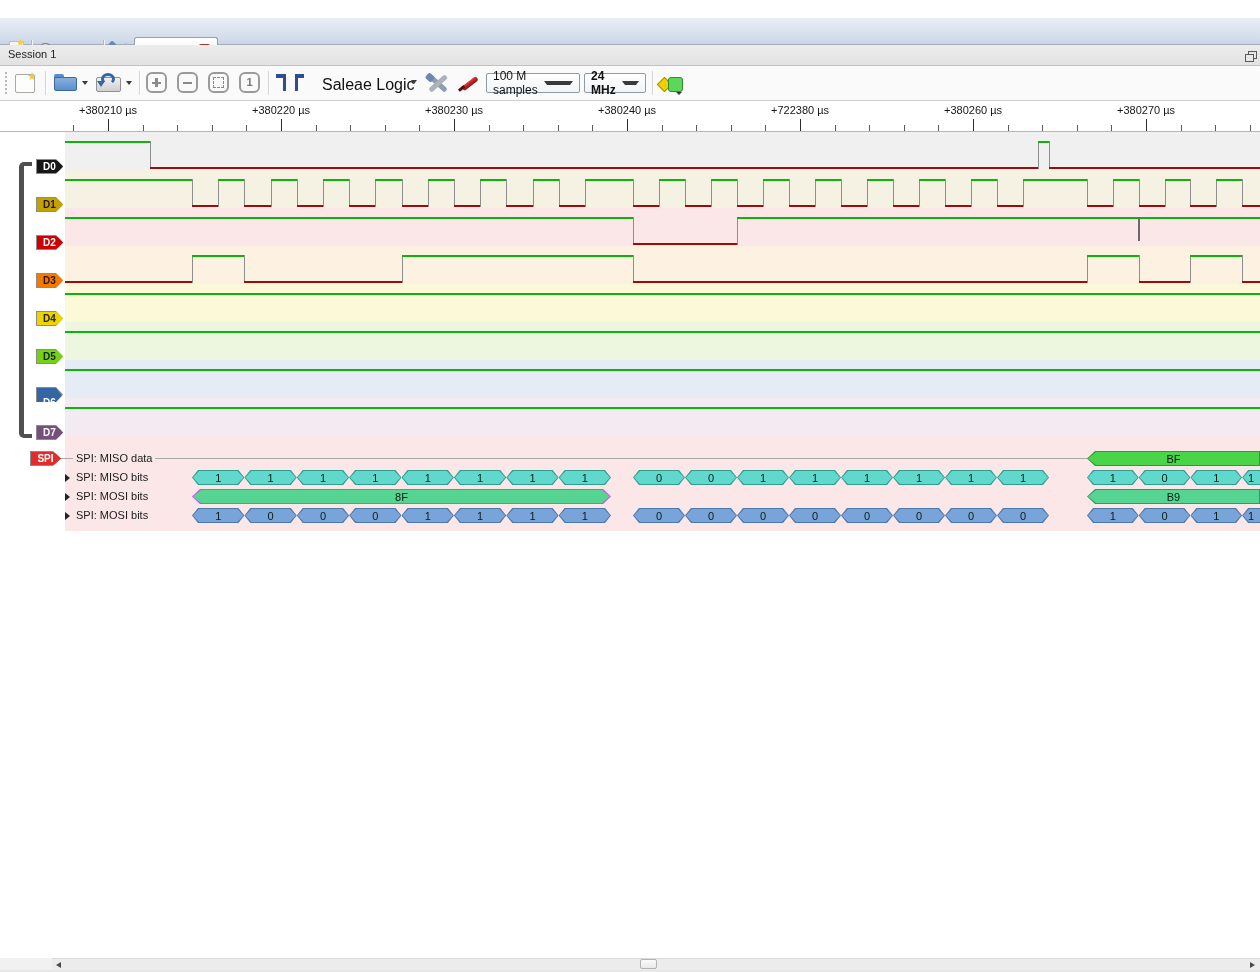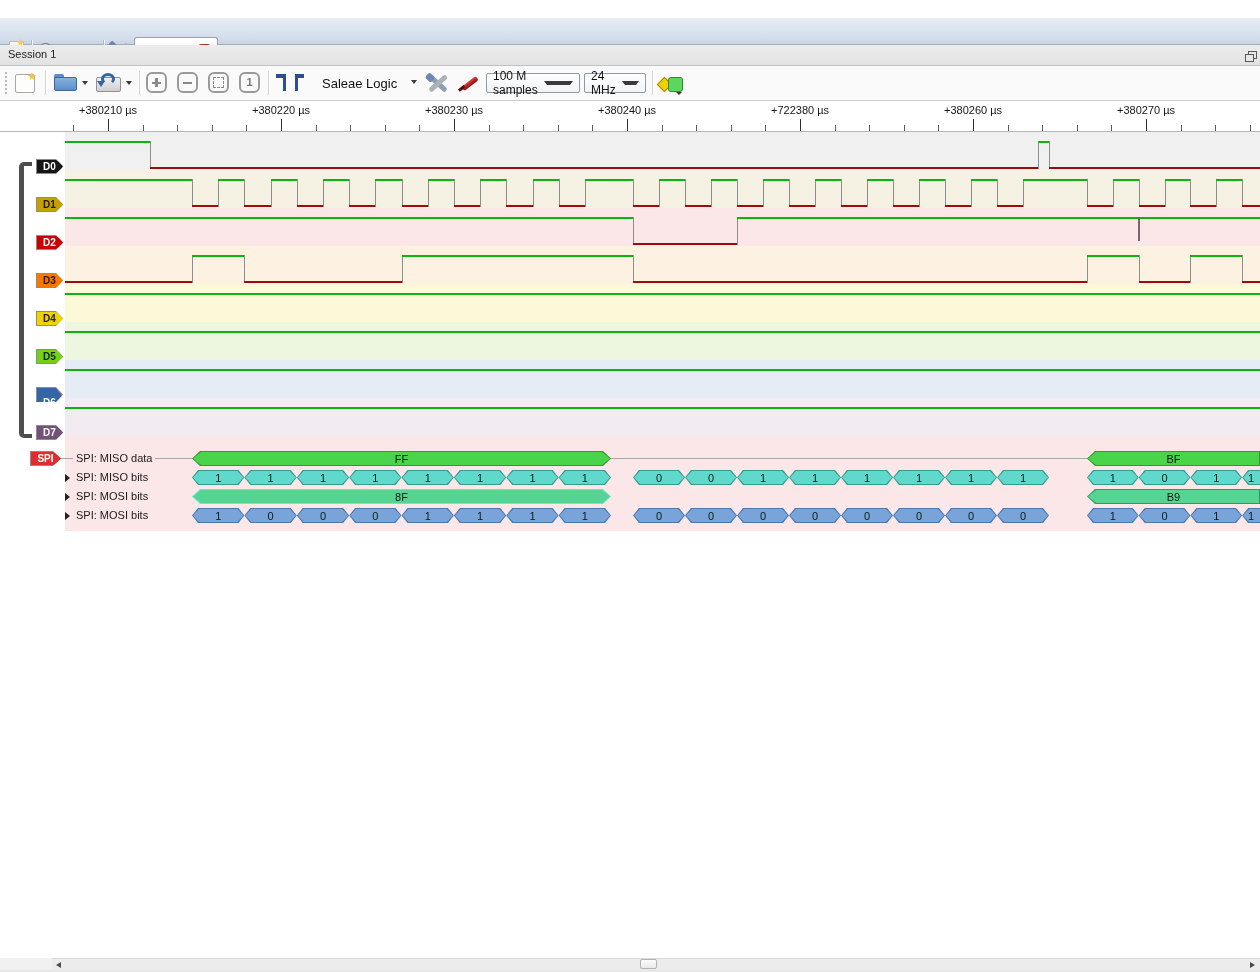--- a/index.html
+++ b/index.html
@@ -48,21 +48,21 @@
   #toolbar{left:0;top:66px;width:1260px;height:35px;background:#fafafa;border-bottom:1px solid #cfcfcf;box-sizing:border-box;}
   .tbsep{top:5px;width:1px;height:24px;background:#d4d4d4;box-shadow:1px 0 0 #ffffff;}
   #tbhandle{left:5px;top:6px;width:2px;height:22px;
     background:repeating-linear-gradient(180deg,#b9b9b9 0 2px,transparent 2px 4px);}
   .zoombtn{top:6px;width:21px;height:21px;border:2px solid #9a9a9a;border-radius:6px;box-sizing:border-box;}
   .zbar{position:absolute;background:#8a8a8a;}
   .caret{width:0;height:0;border-left:3.5px solid transparent;border-right:3.5px solid transparent;border-top:4px solid #3a3a3a;}
   .combo{top:7px;height:20px;border:1px solid #8e9aa6;border-radius:2px;box-sizing:border-box;
     background:linear-gradient(#ffffff,#f1f3f5);display:flex;align-items:center;padding:0 6px;gap:6px;}
   .combo span{font-size:12px;color:#111;flex:1;}
-  #devicelabel{font-size:13px;color:#111;}
+  #devicelabel{font-size:16px;color:#111;}
   
   #ruler{left:0;top:101px;width:1260px;height:31px;background:#ffffff;border-bottom:1px solid #b7b7b7;box-sizing:border-box;}
   .rlabel{position:absolute;top:3px;font-size:11px;color:#161616;transform:translateX(-50%);white-space:nowrap;}
   .tickM{position:absolute;top:18px;width:1px;height:12px;background:#2c2c2c;}
   .tickm{position:absolute;top:24px;width:1px;height:6px;background:#5c5c5c;}
   .annrow-label{position:absolute;left:73px;height:15px;font-size:11px;color:#1a1a1a;line-height:15px;background:#fbe7e7;padding:0 3px;}
   .rowarrow{position:absolute;left:65px;width:0;height:0;border-top:4px solid transparent;border-bottom:4px solid transparent;border-left:5px solid #222;}
   .anntext{position:absolute;top:0;height:100%;display:flex;align-items:center;justify-content:center;
     font-size:11px;color:#0c1c14;}
   #bracket{left:19px;top:162px;width:13px;height:276px;border-left:5px solid #4f4f4f;
@@ -166,21 +166,21 @@
 
     <div class="abs" style="left:458px;top:7px;width:22px;height:22px;">
       <span class="abs" style="left:3px;top:8px;width:18px;height:5px;background:linear-gradient(#e04040,#8e1010);border-radius:2px;transform:rotate(-38deg);"></span>
       <span class="abs" style="left:0px;top:14px;width:7px;height:2.5px;background:#5a0a0a;transform:rotate(-38deg);"></span>
     </div>
 
     <div class="combo abs" style="left:486px;width:94px;">
       <span>100 M samples</span>
       <span class="caret"></span>
     </div>
-    <div class="combo abs" style="left:584px;width:62px;">
+    <div class="combo abs" style="left:584px;width:62px;font-weight:bold;">
       <span>24 MHz</span>
       <span class="caret"></span>
     </div>
     <div class="tbsep abs" style="left:652px;"></div>
 
     <div class="abs" style="left:658px;top:7px;width:26px;height:22px;">
       <span class="abs" style="left:1px;top:6px;width:9px;height:9px;background:#f0d000;border:1px solid #a78f00;transform:rotate(45deg);"></span>
       <span class="abs" style="left:10px;top:4px;width:13px;height:13px;background:#5cd65c;border:1px solid #2e8b2e;border-radius:3px;"></span>
       <span class="caret abs" style="left:18px;top:19px;border-left-width:3px;border-right-width:3px;border-top-width:3.5px;"></span>
     </div>
@@ -391,24 +391,20 @@
     <div style="position: absolute; left: 30px; top: 451px; width: 31px; height: 15px; background: rgba(0, 0, 0, 0.45); clip-path: polygon(0px 0px, 23px 0px, 100% 50%, 23px 100%, 0px 100%);">
       <div style="position: absolute; left: 1px; top: 1px; width: 29px; height: 13px; background: rgb(224, 44, 44); clip-path: polygon(0px 0px, 22px 0px, 100% 50%, 22px 100%, 0px 100%); display: flex; align-items: center; justify-content: center; font-size: 10px; font-weight: bold; color: rgb(255, 255, 255); padding-right: 6px;">SPI</div>
     </div>
     <span class="annrow-label" style="top: 451px;">SPI: MISO data</span>
     <span class="rowarrow" style="top: 473.5px;"></span>
     <span class="annrow-label" style="top: 470px;">SPI: MISO bits</span>
     <span class="rowarrow" style="top: 492.5px;"></span>
     <span class="annrow-label" style="top: 489px;">SPI: MOSI bits</span>
     <span class="rowarrow" style="top: 511.5px;"></span>
     <span class="annrow-label" style="top: 508px;">SPI: MOSI bits</span>
-    <div style="position: absolute; left: 192px; top: 451px; width: 419px; height: 15px; background: rgb(47, 154, 47); clip-path: polygon(8px 0px, calc(100% - 8px) 0px, 100% 50%, calc(100% - 8px) 100%, 8px 100%, 0px 50%);">
-      <div style="position: absolute; left: 1px; top: 1px; width: 417px; height: 13px; background: rgb(74, 212, 74); clip-path: polygon(8px 0px, calc(100% - 8px) 0px, 100% 50%, calc(100% - 8px) 100%, 8px 100%, 0px 50%);"></div>
-      <span class="anntext" style="left: 0px; width: 419px;">FF</span>
-    </div>
     <div style="position: absolute; left: 192px; top: 470px; width: 52.375px; height: 15px; background: rgb(51, 156, 145); clip-path: polygon(6px 0px, calc(100% - 6px) 0px, 100% 50%, calc(100% - 6px) 100%, 6px 100%, 0px 50%);">
       <div style="position: absolute; left: 1px; top: 1px; width: 50.375px; height: 13px; background: rgb(96, 216, 204); clip-path: polygon(6px 0px, calc(100% - 6px) 0px, 100% 50%, calc(100% - 6px) 100%, 6px 100%, 0px 50%);"></div>
       <span class="anntext" style="left: 0px; width: 52.375px;">1</span>
     </div>
     <div style="position: absolute; left: 244.375px; top: 470px; width: 52.375px; height: 15px; background: rgb(51, 156, 145); clip-path: polygon(6px 0px, calc(100% - 6px) 0px, 100% 50%, calc(100% - 6px) 100%, 6px 100%, 0px 50%);">
       <div style="position: absolute; left: 1px; top: 1px; width: 50.375px; height: 13px; background: rgb(96, 216, 204); clip-path: polygon(6px 0px, calc(100% - 6px) 0px, 100% 50%, calc(100% - 6px) 100%, 6px 100%, 0px 50%);"></div>
       <span class="anntext" style="left: 0px; width: 52.375px;">1</span>
     </div>
     <div style="position: absolute; left: 296.75px; top: 470px; width: 52.375px; height: 15px; background: rgb(51, 156, 145); clip-path: polygon(6px 0px, calc(100% - 6px) 0px, 100% 50%, calc(100% - 6px) 100%, 6px 100%, 0px 50%);">
       <div style="position: absolute; left: 1px; top: 1px; width: 50.375px; height: 13px; background: rgb(96, 216, 204); clip-path: polygon(6px 0px, calc(100% - 6px) 0px, 100% 50%, calc(100% - 6px) 100%, 6px 100%, 0px 50%);"></div>
@@ -427,21 +423,21 @@
       <span class="anntext" style="left: 0px; width: 52.375px;">1</span>
     </div>
     <div style="position: absolute; left: 506.25px; top: 470px; width: 52.375px; height: 15px; background: rgb(51, 156, 145); clip-path: polygon(6px 0px, calc(100% - 6px) 0px, 100% 50%, calc(100% - 6px) 100%, 6px 100%, 0px 50%);">
       <div style="position: absolute; left: 1px; top: 1px; width: 50.375px; height: 13px; background: rgb(96, 216, 204); clip-path: polygon(6px 0px, calc(100% - 6px) 0px, 100% 50%, calc(100% - 6px) 100%, 6px 100%, 0px 50%);"></div>
       <span class="anntext" style="left: 0px; width: 52.375px;">1</span>
     </div>
     <div style="position: absolute; left: 558.625px; top: 470px; width: 52.375px; height: 15px; background: rgb(51, 156, 145); clip-path: polygon(6px 0px, calc(100% - 6px) 0px, 100% 50%, calc(100% - 6px) 100%, 6px 100%, 0px 50%);">
       <div style="position: absolute; left: 1px; top: 1px; width: 50.375px; height: 13px; background: rgb(96, 216, 204); clip-path: polygon(6px 0px, calc(100% - 6px) 0px, 100% 50%, calc(100% - 6px) 100%, 6px 100%, 0px 50%);"></div>
       <span class="anntext" style="left: 0px; width: 52.375px;">1</span>
     </div>
-    <div style="position: absolute; left: 192px; top: 489px; width: 419px; height: 15px; background: #5eead4; clip-path: polygon(8px 0px, calc(100% - 8px) 0px, 100% 50%, calc(100% - 8px) 100%, 8px 100%, 0px 50%);">
+    <div style="position: absolute; left: 192px; top: 489px; width: 419px; height: 15px; background: #d946ef; clip-path: polygon(8px 0px, calc(100% - 8px) 0px, 100% 50%, calc(100% - 8px) 100%, 8px 100%, 0px 50%);">
       <div style="position: absolute; left: 1px; top: 1px; width: 417px; height: 13px; background: rgb(85, 212, 146); clip-path: polygon(8px 0px, calc(100% - 8px) 0px, 100% 50%, calc(100% - 8px) 100%, 8px 100%, 0px 50%);"></div>
       <span class="anntext" style="left: 0px; width: 419px;">8F</span>
     </div>
     <div style="position: absolute; left: 192px; top: 508px; width: 52.375px; height: 15px; background: rgb(74, 121, 173); clip-path: polygon(6px 0px, calc(100% - 6px) 0px, 100% 50%, calc(100% - 6px) 100%, 6px 100%, 0px 50%);">
       <div style="position: absolute; left: 1px; top: 1px; width: 50.375px; height: 13px; background: rgb(120, 164, 218); clip-path: polygon(6px 0px, calc(100% - 6px) 0px, 100% 50%, calc(100% - 6px) 100%, 6px 100%, 0px 50%);"></div>
       <span class="anntext" style="left: 0px; width: 52.375px;">1</span>
     </div>
     <div style="position: absolute; left: 244.375px; top: 508px; width: 52.375px; height: 15px; background: rgb(74, 121, 173); clip-path: polygon(6px 0px, calc(100% - 6px) 0px, 100% 50%, calc(100% - 6px) 100%, 6px 100%, 0px 50%);">
       <div style="position: absolute; left: 1px; top: 1px; width: 50.375px; height: 13px; background: rgb(120, 164, 218); clip-path: polygon(6px 0px, calc(100% - 6px) 0px, 100% 50%, calc(100% - 6px) 100%, 6px 100%, 0px 50%);"></div>
       <span class="anntext" style="left: 0px; width: 52.375px;">0</span>

